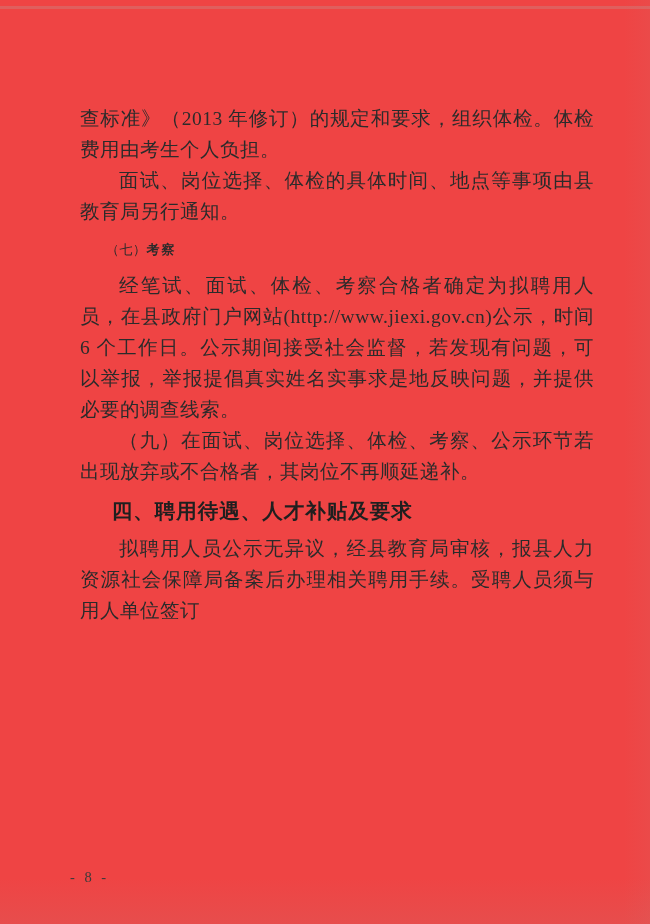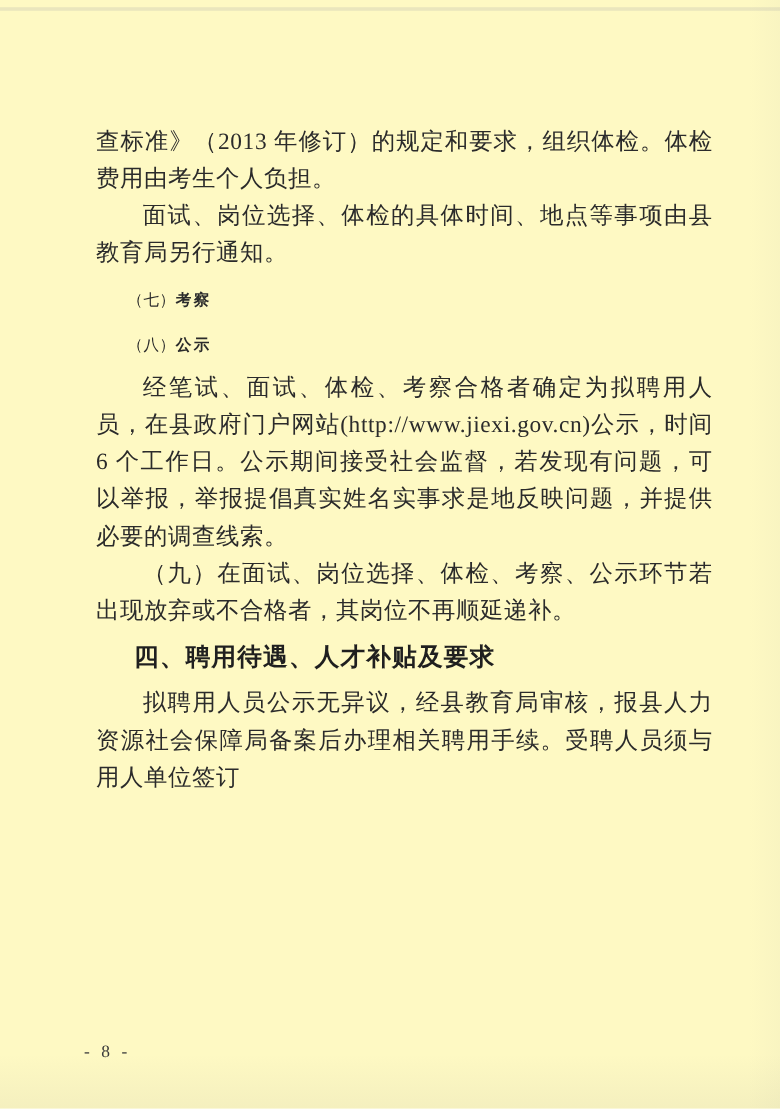--- a/index.html
+++ b/index.html
@@ -4,21 +4,21 @@
 <style>
   html, body {
     margin: 0;
     padding: 0;
     background: #ffffff;
   }
   .page {
     position: relative;
     width: 650px;
     height: 924px;
-    background: #fef9c3;
+    background: #ef4444;
     overflow: hidden;
     font-family: "Liberation Serif", "DejaVu Serif", serif;
     color: #2b2b2b;
   }
   
   .scan-top-streak {
     position: absolute;
     top: 6px;
     left: 0;
     right: 0;
@@ -64,21 +64,21 @@
     line-height: 31px;
     text-indent: 2em;
     font-weight: normal;
   }
   .sub-heading .heading-title {
     font-weight: bold;
     letter-spacing: 2px;
   }
   .major-heading {
     margin: 9px 0 6px 0;
-    font-family: Liberation Mono, monospace;
+    font-family: Liberation Serif, serif;
     font-size: 20.5px;
     line-height: 31px;
     font-weight: bold;
     text-indent: 1.55em;
     letter-spacing: 1px;
     color: #1f1f1f;
   }
   .page-number {
     position: absolute;
     left: 70px;
@@ -98,21 +98,20 @@
 
   <div class="content">
 
     <p class="continuation">查标准》（2013 年修订）的规定和要求，组织体检。体检费用由考生个人负担。</p>
 
     <p>面试、岗位选择、体检的具体时间、地点等事项由县教育局另行通知。</p>
 
     <h3 class="sub-heading"><span class="heading-num">（七）</span><span class="heading-title">考察</span></h3>
 
 
-    <h3 class="sub-heading"><span class="heading-num">（八）</span><span class="heading-title">公示</span></h3>
 
     <p>经笔试、面试、体检、考察合格者确定为拟聘用人员，在县政府门户网站(http://www.jiexi.gov.cn)公示，时间 6 个工作日。公示期间接受社会监督，若发现有问题，可以举报，举报提倡真实姓名实事求是地反映问题，并提供必要的调查线索。</p>
 
     <p>（九）在面试、岗位选择、体检、考察、公示环节若出现放弃或不合格者，其岗位不再顺延递补。</p>
 
     <h2 class="major-heading">四、聘用待遇、人才补贴及要求</h2>
 
     <p>拟聘用人员公示无异议，经县教育局审核，报县人力资源社会保障局备案后办理相关聘用手续。受聘人员须与用人单位签订</p>
 
   </div>

